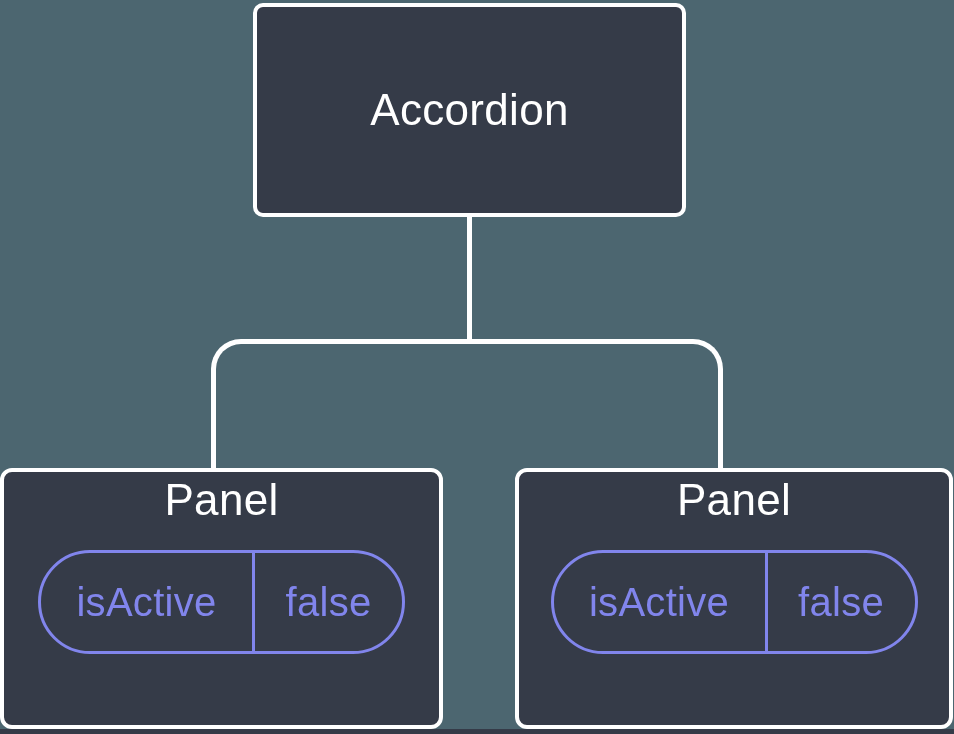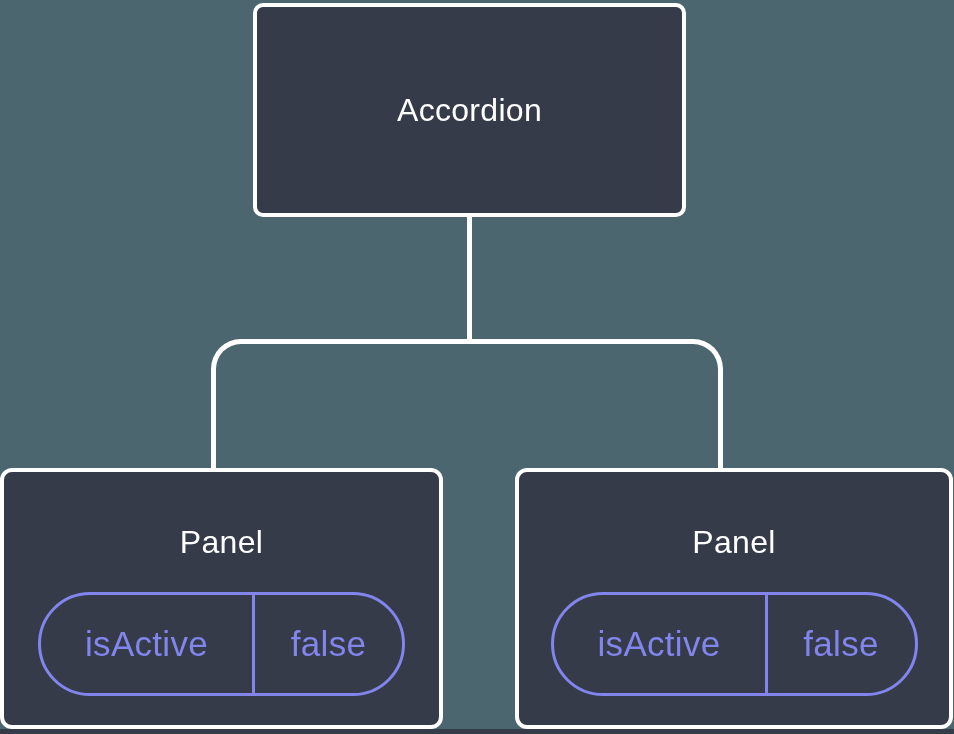--- a/index.html
+++ b/index.html
@@ -26,21 +26,21 @@
     border: 4px solid var(--node-border);
   }
   .root-node {
     left: 253px; top: 3px;
     width: 433px; height: 214px;
     border-radius: 10px;
     display: flex; align-items: center; justify-content: center;
   }
   .node-title {
     color: var(--title-text);
-    font-size: 32px;
+    font-size: 44px;
     font-weight: 500;
     line-height: 56px;
     text-align: center;
     letter-spacing: 0.3px;
   }
   .stem {
     position: absolute;
     left: 467px; top: 216px;
     width: 5px; height: 126px;
     background: var(--node-border);
@@ -52,37 +52,36 @@
     border-top: 5px solid var(--node-border);
     border-left: 5px solid var(--node-border);
     border-right: 5px solid var(--node-border);
     border-radius: 30px 30px 0 0;
   }
   .panel-node {
     top: 468px;
     height: 261px;
     border-radius: 12px;
     display: flex; flex-direction: column; align-items: center;
-    padding-top: 42px;
   }
   .panel-left  { left: 0;     width: 443px; }
   .panel-right { left: 515px; width: 438px; }
   .prop-pill {
     margin-top: 22px;
     width: 367px; height: 104px;
     border: 3px solid var(--accent);
     border-radius: 52px;
     display: flex;
     align-items: stretch;
     overflow: hidden;
   }
   .prop-name, .prop-value {
     display: flex; align-items: center; justify-content: center;
     color: var(--accent);
-    font-size: 35px;
+    font-size: 40px;
     font-weight: 500;
     letter-spacing: 0.3px;
   }
   .prop-name {
     width: 214px;
     border-right: 3px solid var(--accent);
   }
   .prop-value { flex: 1; text-align: center; }
   .bottom-strip {
     position: absolute;

